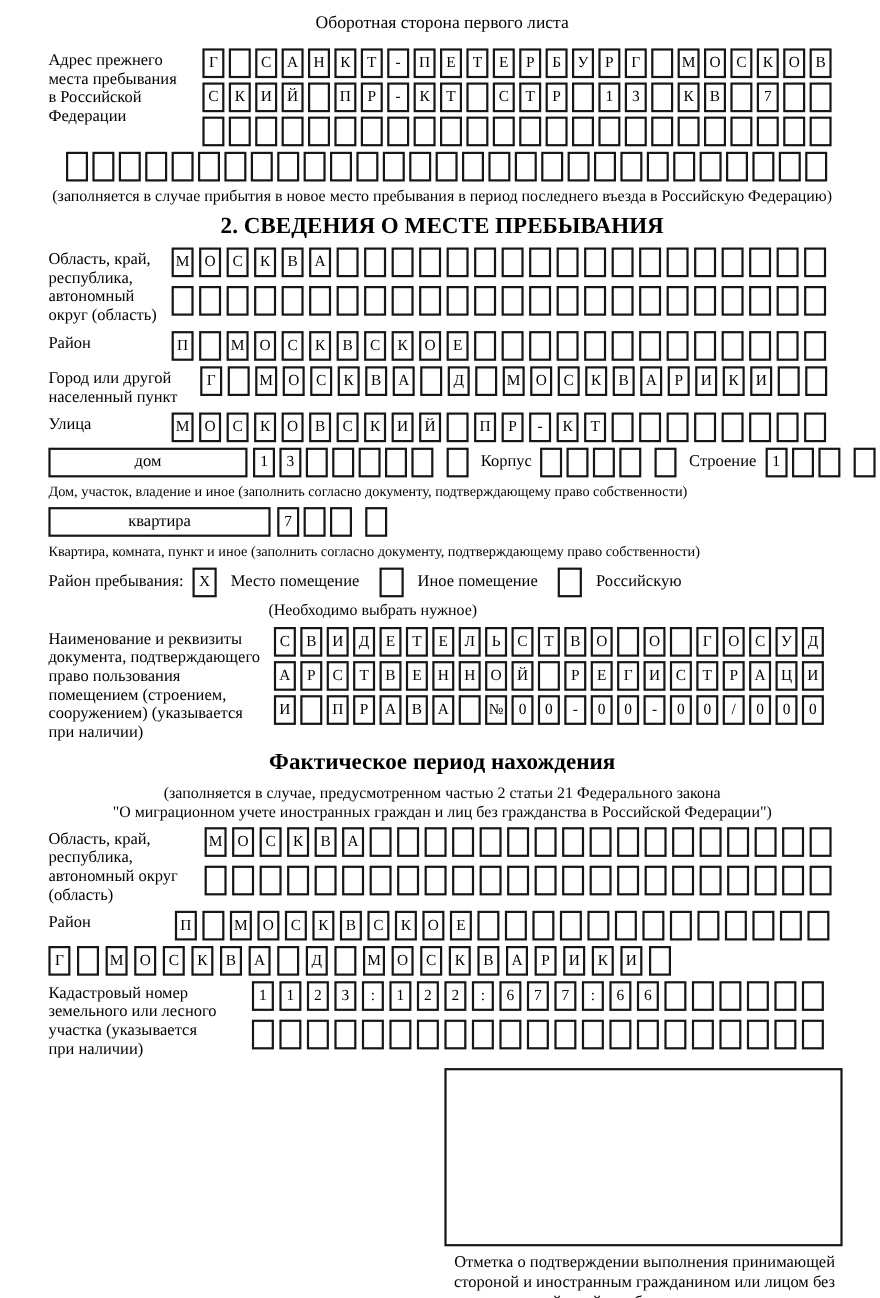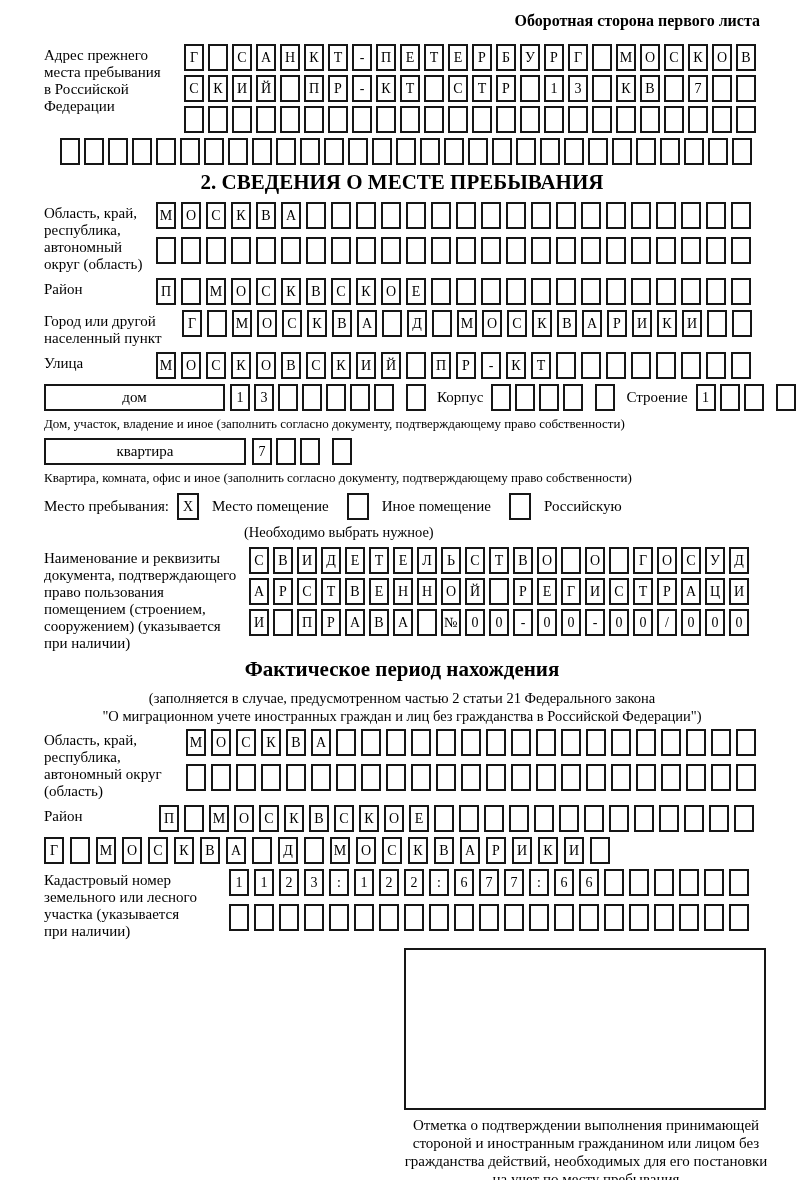--- a/index.html
+++ b/index.html
@@ -4,21 +4,21 @@
 <style>
   * { box-sizing: border-box; margin: 0; padding: 0; }
   html, body { background: #fff; }
   body {
     width: 800px; height: 1180px; overflow: hidden;
     color: #000; font-family: "Liberation Serif", "DejaVu Serif", serif;
     font-size: 15px;
   }
   .page { padding: 12px 40px 0 44px; }
 
-  .hdr-right { text-align: right; font-size: 16px; margin-bottom: 14px; font-weight: bold; }
+  .hdr-right { text-align: center; font-size: 16px; margin-bottom: 14px; }
 
   .box {
     width: 20px; height: 27px; border: 2px solid #161616; background: #fff;
     display: inline-flex; align-items: center; justify-content: center;
     font-size: 14px; flex: none; line-height: 1;
   }
   .boxrow { display: flex; gap: 4px; }
   .g5 { gap: 5px; } .g6 { gap: 6px; }
   .rowstack { display: flex; flex-direction: column; gap: 4px; }
   .rowstack.sp { gap: 8px; }
@@ -179,20 +179,21 @@
       <span class="box"></span>
       <span class="box"></span>
       <span class="box"></span>
       <span class="box"></span>
       <span class="box"></span>
       <span class="box"></span>
       <span class="box"></span>
       <span class="box"></span>
       <span class="box"></span>
     </div>
+  <div class="note">(заполняется в случае прибытия в новое место пребывания в период последнего въезда в Российскую Федерацию)</div>
 
   <div class="sec-title">2. СВЕДЕНИЯ О МЕСТЕ ПРЕБЫВАНИЯ</div>
 
   <div class="frow">
     <div class="flabel w112">Область, край,
 республика,
 автономный
 округ (область)</div>
     <div class="rowstack sp">
       <div class="boxrow g5">
@@ -376,24 +377,24 @@
     <div class="longbox kv-box">
       <span>квартира</span>
     </div>
     <div class="boxrow">
         <span class="box">7</span>
         <span class="box"></span>
         <span class="box"></span>
         <span class="box" style="margin-left: 8px;"></span>
       </div>
   </div>
-  <div class="note-left">Квартира, комната, офис и иное (заполнить согласно документу, подтверждающему право собственности)</div>
+  <div class="note-left">Квартира, комната, пункт и иное (заполнить согласно документу, подтверждающему право собственности)</div>
 
   <div class="stay-row">
-    <span class="stay-lab">Место пребывания:</span>
+    <span class="stay-lab">Район пребывания:</span>
     <span class="box check">X</span>
     <span class="opt-lab">Место помещение</span>
     <span class="box check"></span>
     <span class="opt-lab">Иное помещение</span>
     <span class="box check"></span>
     <span class="opt-lab">Российскую</span>
   </div>
   <div class="stay-note">(Необходимо выбрать нужное)</div>
 
   <div class="frow">

